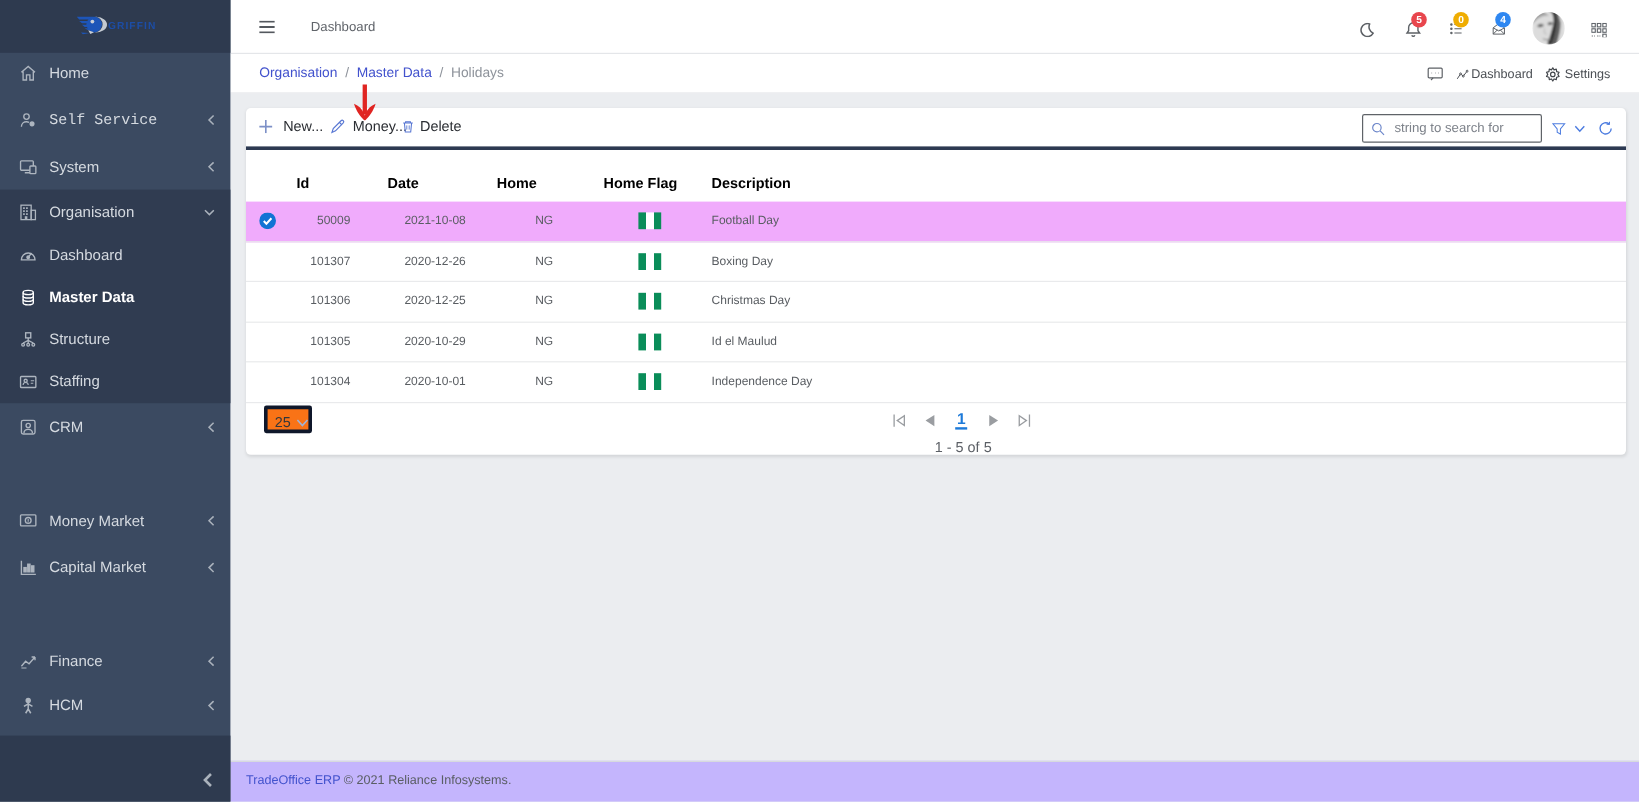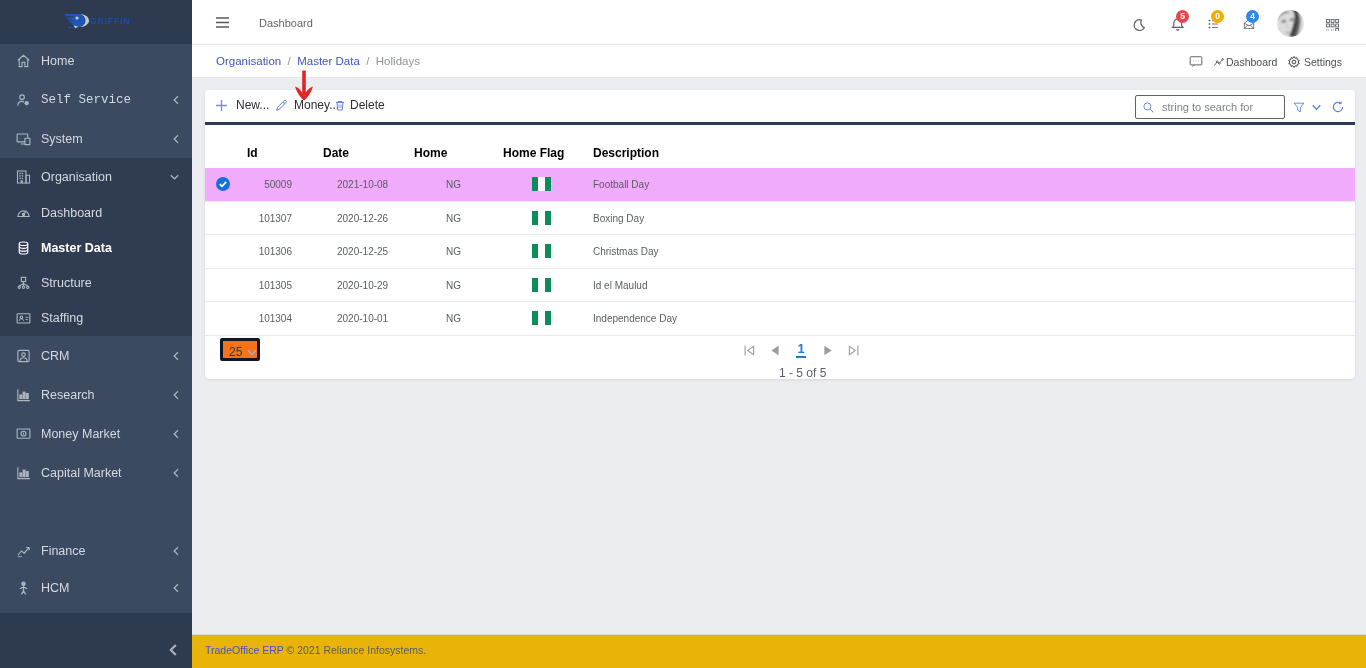--- a/index.html
+++ b/index.html
@@ -10,21 +10,21 @@
 #sb-foot { position:absolute; left:0; top:613px; width:192px; height:55px; background:#2e3a4f; }
 .mi { position:absolute; left:0; width:192px; color:#d5dae0; font-size:12.5px; }
 .mi .ico { position:absolute; left:15px; top:50%; transform:translateY(-50%); width:17px; height:17px; }
 .mi .lbl { position:absolute; left:41px; top:50%; transform:translateY(-50%); }
 .mi .chev { position:absolute; right:13px; top:50%; transform:translateY(-50%); }
 #org-group { position:absolute; left:0; top:158px; width:192px; height:178px; background:#303c51; }
 
 #topbar { position:absolute; left:192px; top:0; width:1174px; height:45px; background:#fff; border-bottom:1px solid #e4e6e9; z-index:4; }
 #bcbar  { position:absolute; left:192px; top:45px; width:1174px; height:33px; background:#fff; border-bottom:1px solid #e4e6e9; z-index:4; }
 #content{ position:absolute; left:192px; top:78px; width:974px; height:556px; background:#ebedf0;padding-left:24px; }
-#footer { position:absolute; left:192px; top:634px; width:1174px; height:34px; background:#eab308; border-top:1px solid #d7dade; font-size:10.5px; color:#5a5e64; }
+#footer { position:absolute; left:192px; top:634px; width:1174px; height:34px; background:#c4b5fd; border-top:1px solid #d7dade; font-size:10.5px; color:#5a5e64; }
 
 #card { position:absolute; left:13px; top:12px; width:1150px; height:289px; background:#fff; border-radius:4px; box-shadow:0 1px 3px rgba(0,0,0,.1); }
 .hdrline { position:absolute; left:0; top:31.5px; width:1150px; height:3px; background:#2d3a52; }
 .th { position:absolute; font-size:12px; font-weight:bold; color:#000000; top:56px; }
 .row { position:absolute; left:0; width:1150px; height:33.5px; border-bottom:1px solid #e9eaec; font-size:10px; color:#595d62; }
 .cell { position:absolute; top:50%; transform:translateY(-50%); }
 .badge { position:absolute; top:10px; width:13px; height:13px; border-radius:50%; color:#fff; font-size:8.5px; font-weight:bold; text-align:center; line-height:13px; z-index:3; }
 .bclink { color:#4252cd; }
 .flag { width:18.5px; height:14px; background:linear-gradient(90deg,#0a8d59 0 33.3%,#fff 33.3% 66.6%,#0a8d59 66.6% 100%); }
 .tbtn { position:absolute; top:0; height:30px; font-size:12px; color:#2b2e33; display:flex; align-items:center; }
@@ -135,32 +135,20 @@
     <svg class="ico" viewBox="0 0 24 24" fill="none" stroke="#adb5bf" stroke-width="1.6">
         <rect x="4" y="4" width="16" height="16" rx="2"></rect>
         <circle cx="12" cy="10" r="2.5"></circle>
         <path d="M7 19 c0-3 2.2-4.5 5-4.5 s5 1.5 5 4.5"></path>
       </svg>
     <span class="lbl">CRM</span>
     <svg class="chev" width="6" height="9" viewBox="0 0 6 9" fill="none" stroke="#a9b1bb" stroke-width="1.3">
         <path d="M5 0.8 L1.2 4.5 L5 8.2"></path>
       </svg>
   </div>
-  <div class="mi" style="top:375px;height:39px;">
-    <svg class="ico" viewBox="0 0 24 24" fill="none" stroke="#adb5bf" stroke-width="1.6">
-        <path d="M4 4 V20 H21"></path>
-        <rect x="7" y="12" width="2.6" height="5" fill="#adb5bf"></rect>
-        <rect x="11.5" y="8" width="2.6" height="9" fill="#adb5bf"></rect>
-        <rect x="16" y="10" width="2.6" height="7" fill="#adb5bf"></rect>
-      </svg>
-    <span class="lbl">Research</span>
-    <svg class="chev" width="6" height="9" viewBox="0 0 6 9" fill="none" stroke="#a9b1bb" stroke-width="1.3">
-        <path d="M5 0.8 L1.2 4.5 L5 8.2"></path>
-      </svg>
-  </div>
   <div class="mi" style="top:414px;height:39px;">
     <svg class="ico" viewBox="0 0 24 24" fill="none" stroke="#adb5bf" stroke-width="1.6">
         <rect x="3" y="5" width="18" height="13" rx="1"></rect>
         <circle cx="12" cy="11.5" r="3.4"></circle>
         <path d="M12 10 v3" stroke-width="1.3"></path>
       </svg>
     <span class="lbl">Money Market</span>
     <svg class="chev" width="6" height="9" viewBox="0 0 6 9" fill="none" stroke="#a9b1bb" stroke-width="1.3">
         <path d="M5 0.8 L1.2 4.5 L5 8.2"></path>
       </svg>

